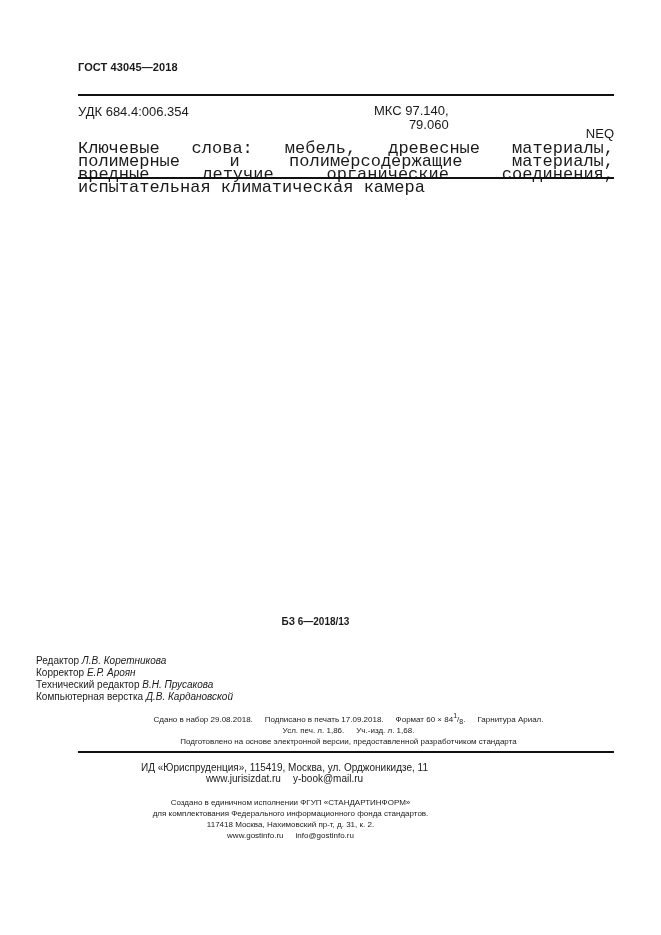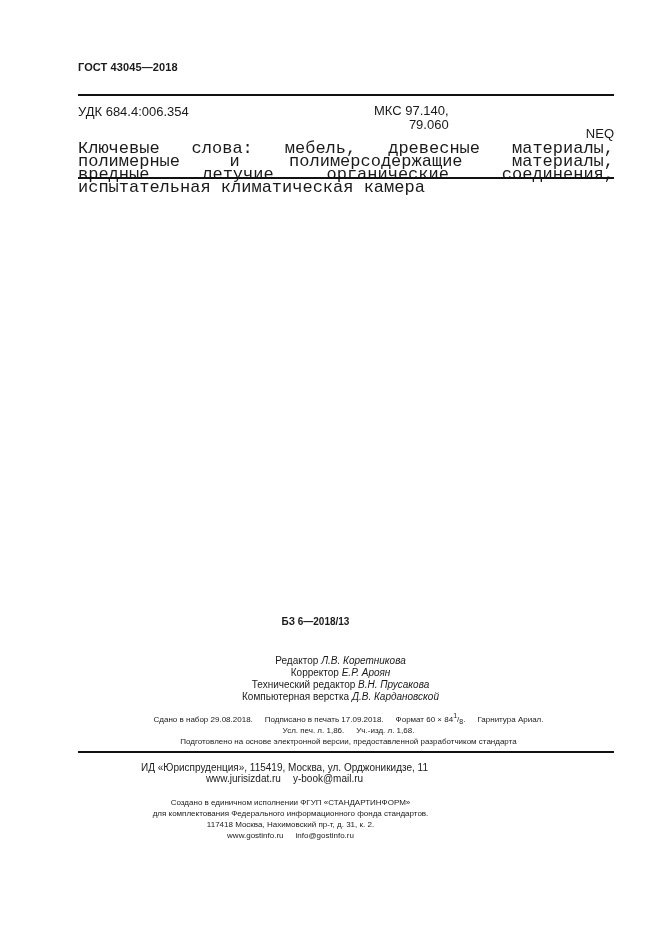--- a/index.html
+++ b/index.html
@@ -63,24 +63,24 @@
       left: 0; top: 616px; width: 575px;
       text-align: center;
       font-size: 10px;
       font-weight: bold;
       padding-left: 56px;
       box-sizing: border-box;
     }
 
     .credits {
       left: 0; top: 655px; width: 661px;
-      text-align: center;
+      text-align: left;
       font-size: 10px;
       line-height: 12px;
-      padding-left: 20px;
+      padding-left: 36px;
       box-sizing: border-box;
     }
     .credits .cline { display: block; }
     .credits .name { font-style: italic; }
 
     .printinfo {
       left: 0; top: 714px; width: 661px;
       font-size: 8px;
       line-height: 11px;
       text-align: center;

